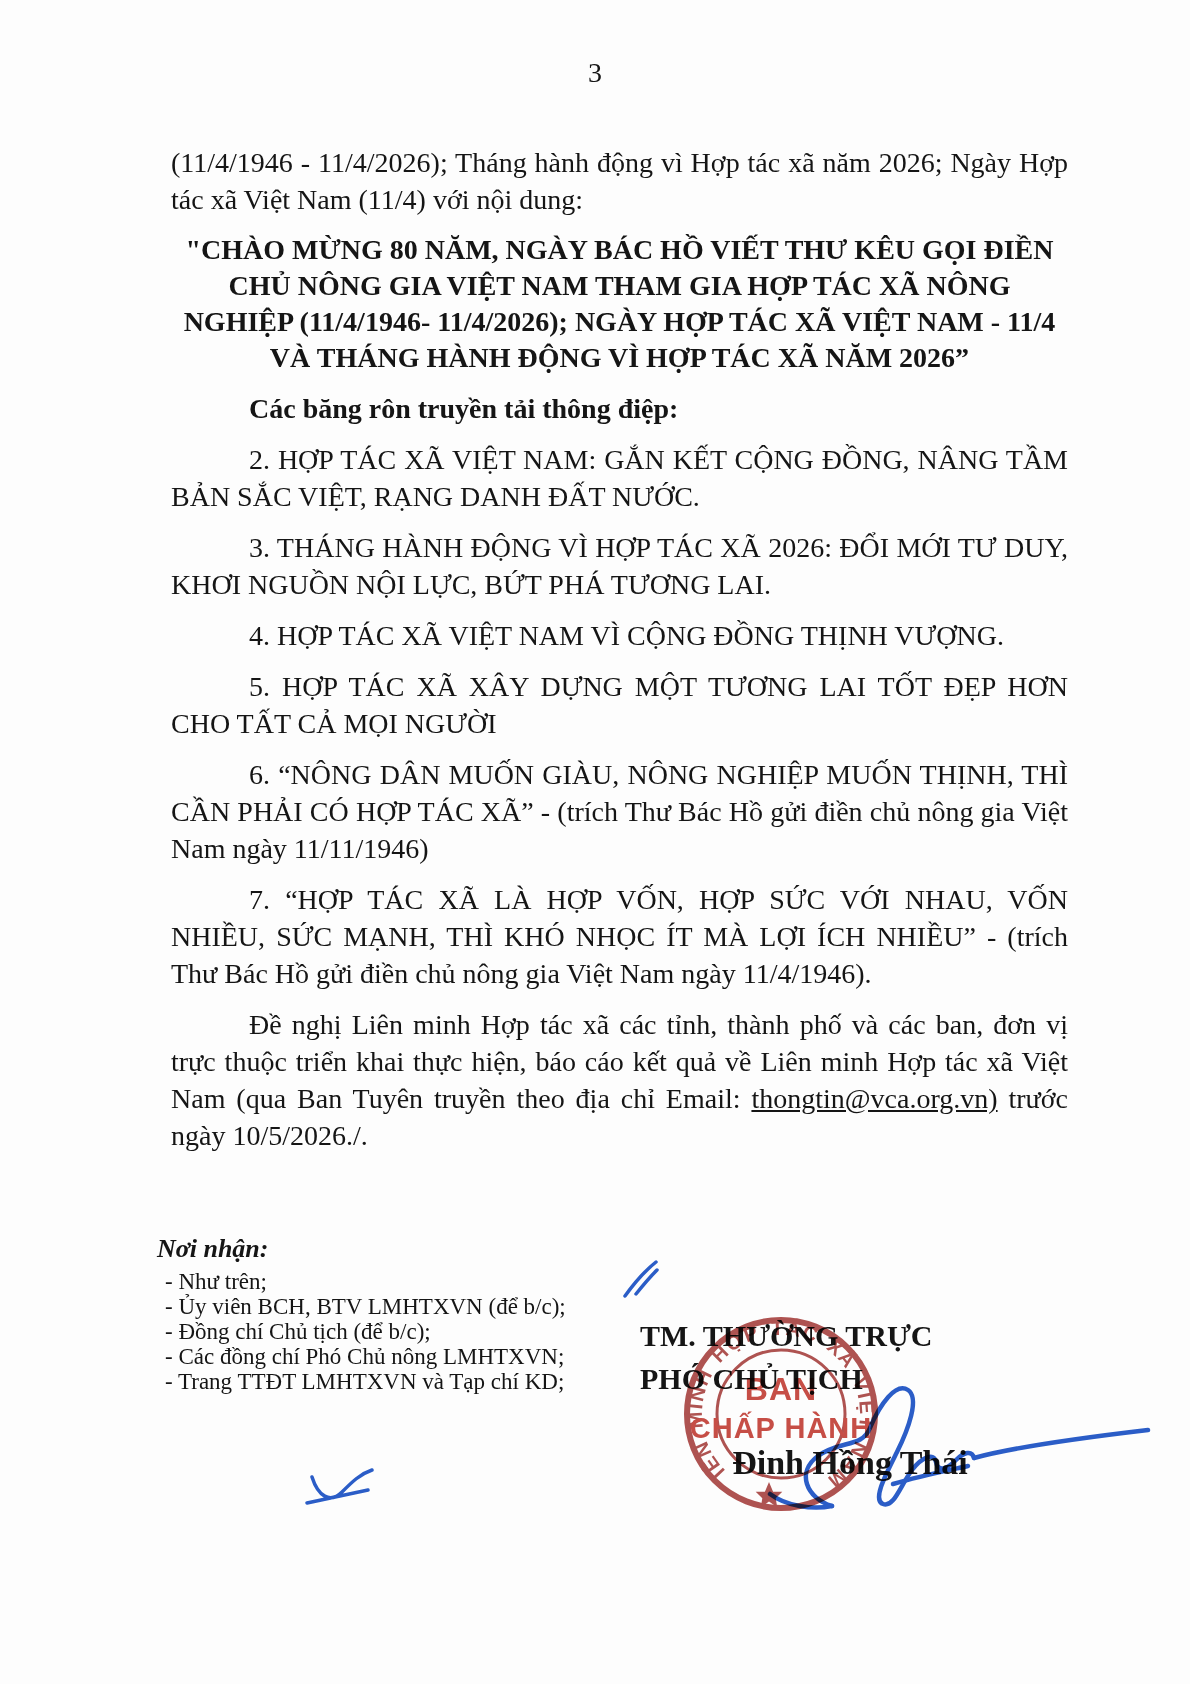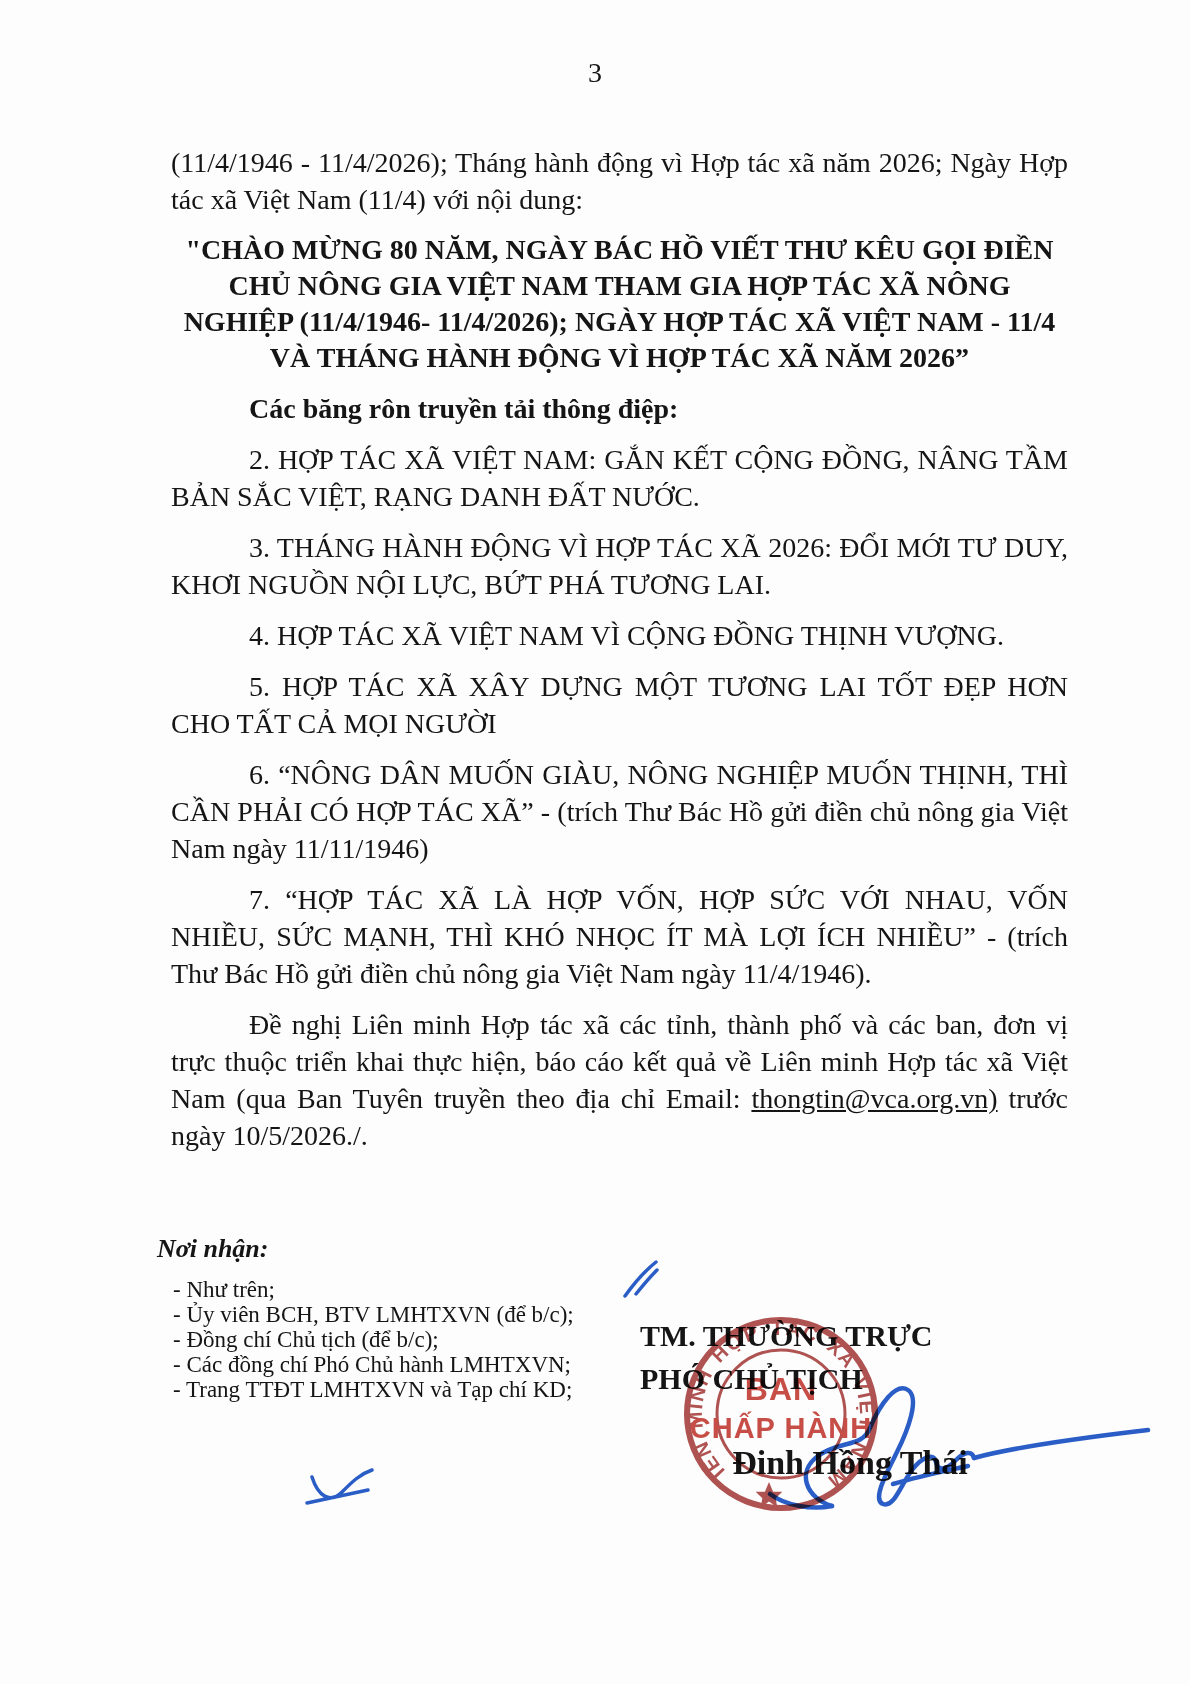--- a/index.html
+++ b/index.html
@@ -30,21 +30,21 @@
   .p-request{text-indent:78px;margin-top:6px;}
   .email{text-decoration:underline;}
   .p-note{font-style:italic;text-indent:78px;margin-top:6px;}
   .recipients{
     position:absolute;left:157px;top:1236px;
     font-size:23px;line-height:25px;
   }
   .recipients-title{
     font-weight:700;font-style:italic;font-size:26px;margin:0 0 6px 0;
   }
-  .recipients ul{list-style:none;margin:16px;padding:0;}
+  .recipients ul{list-style:none;margin:8px;padding:0;}
   .sign-head{
     position:absolute;left:640px;top:1314px;width:420px;
     text-align:left;font-weight:700;font-size:30px;line-height:43px;
   }
   .signer{
     position:absolute;left:640px;top:1444px;width:420px;
     text-align:center;font-weight:700;font-size:34px;
   }
   .stamp{
     position:absolute;left:681px;top:1314px;width:200px;height:200px;
@@ -80,21 +80,21 @@
     <p class="p-request"><span>Đề nghị Liên minh Hợp tác xã các tỉnh, thành phố và các ban, đơn vị trực thuộc triển khai thực hiện, báo cáo kết quả về Liên minh Hợp tác xã Việt Nam (qua Ban Tuyên truyền theo địa chỉ Email: </span><span class="email">thongtin@vca.org.vn)</span><span> trước ngày 10/5/2026./.</span></p>
 
   </div>
 
   <div class="recipients">
     <p class="recipients-title">Nơi nhận:</p>
     <ul>
       <li>- Như trên;</li>
       <li>- Ủy viên BCH, BTV LMHTXVN (để b/c);</li>
       <li>- Đồng chí Chủ tịch (để b/c);</li>
-      <li>- Các đồng chí Phó Chủ hành LMHTXVN;</li>
+      <li>- Các đồng chí Phó Chủ nông LMHTXVN;</li>
       <li>- Trang TTĐT LMHTXVN và Tạp chí KD;</li>
     </ul>
   </div>
 
   <div class="sign-head">
     <div>TM. THƯỜNG TRỰC</div>
     <div>PHÓ CHỦ TỊCH</div>
   </div>
   <div class="signer">Đinh Hồng Thái</div>
 

